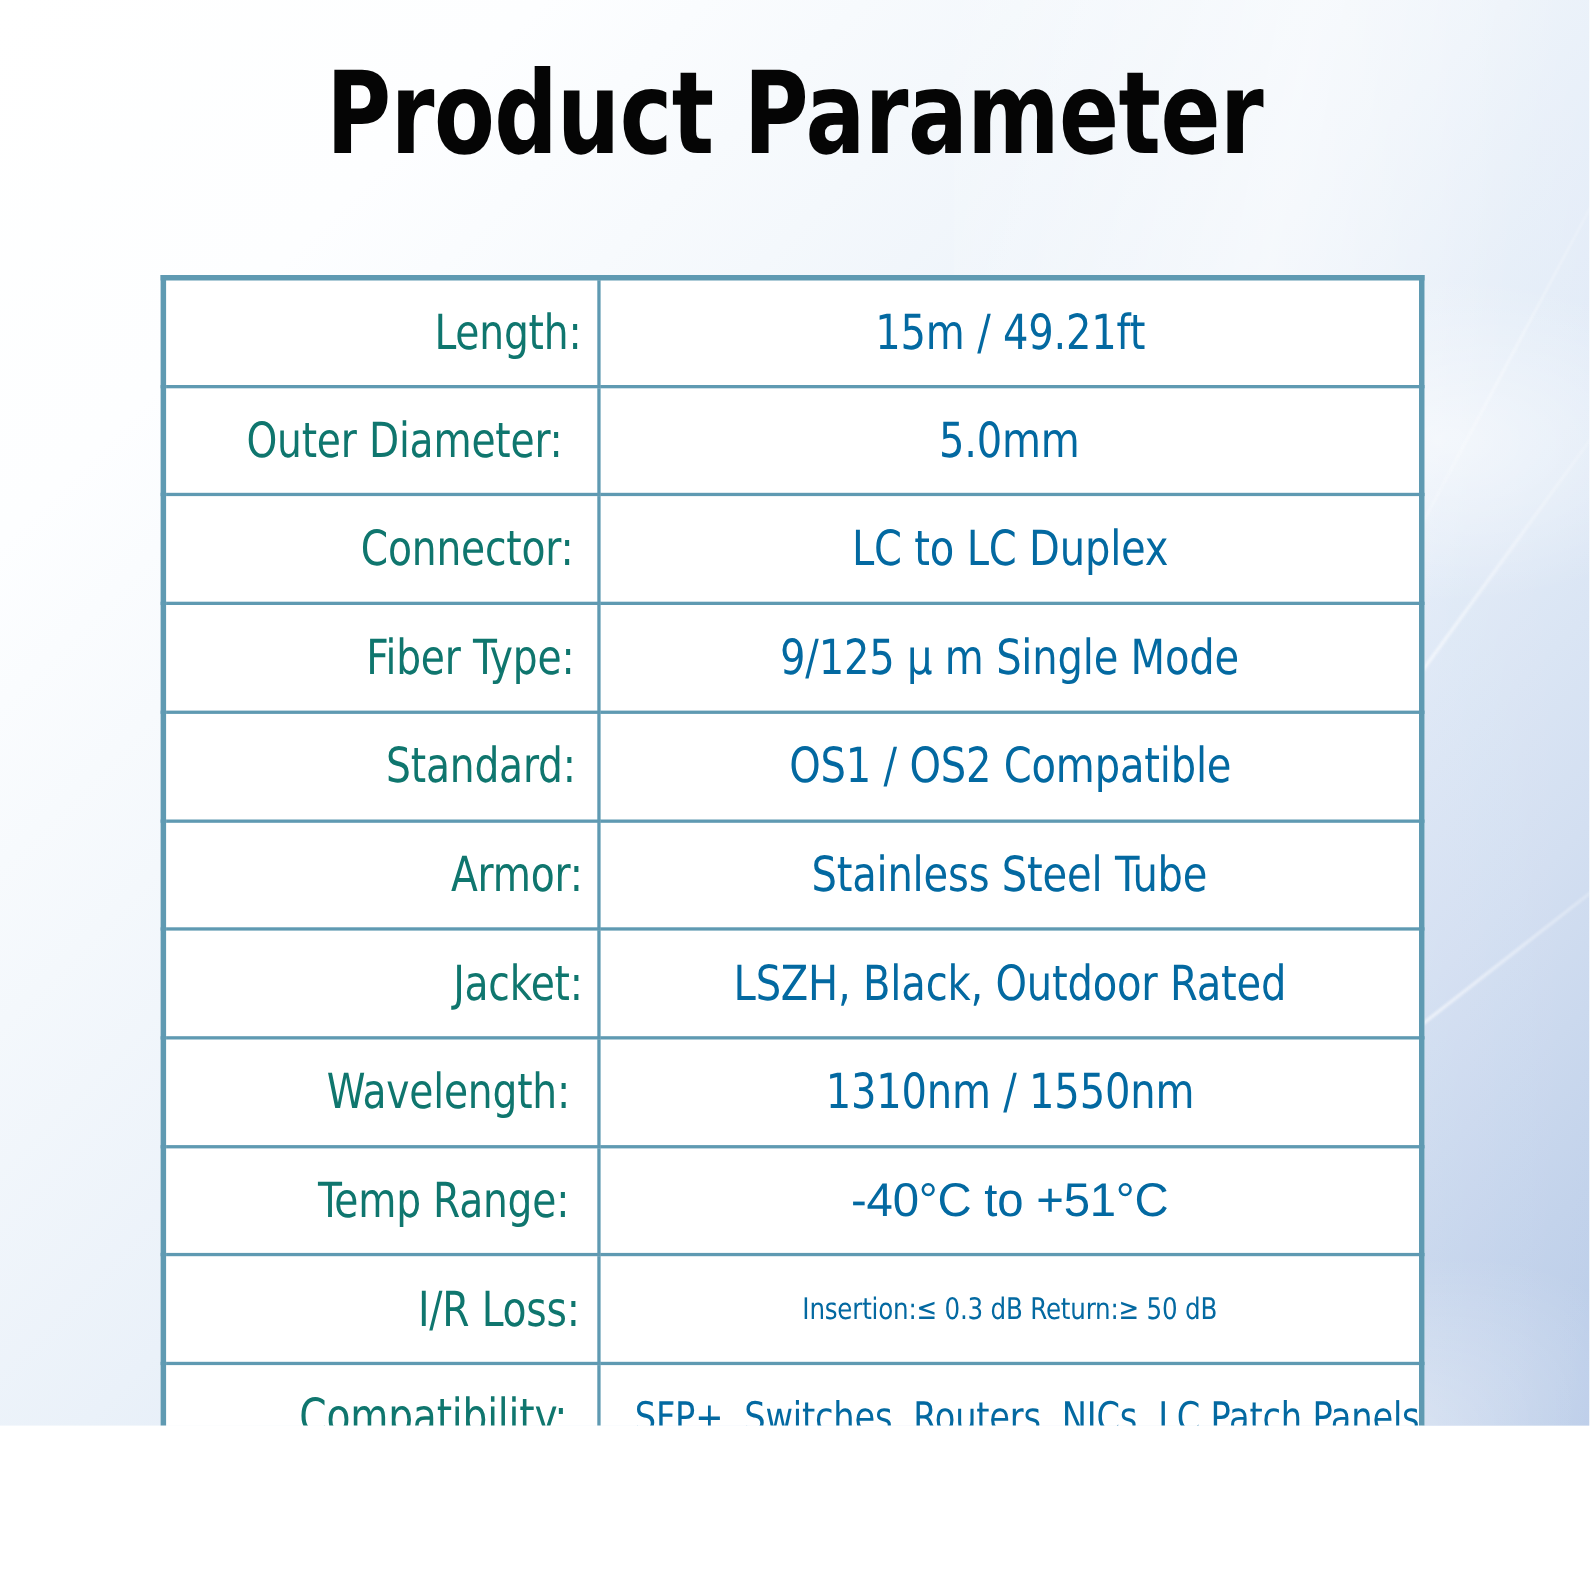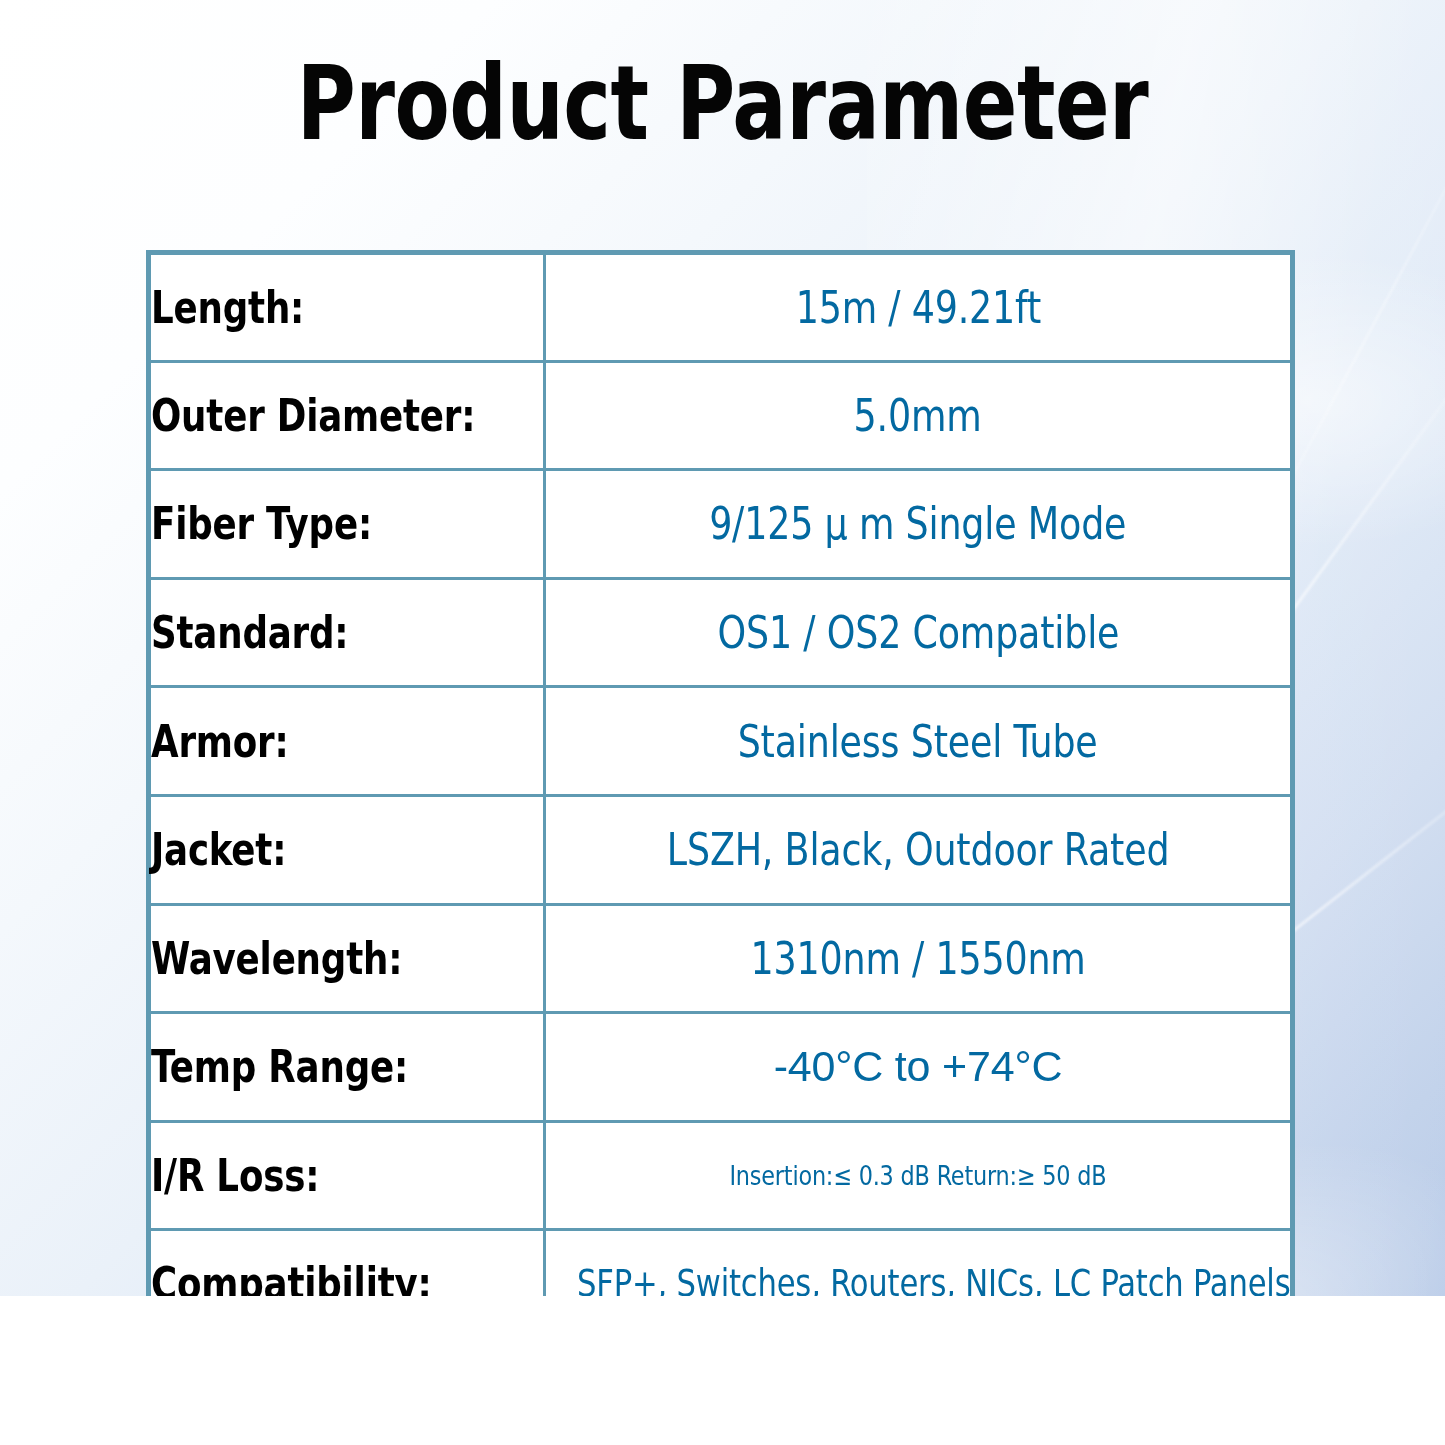--- a/index.html
+++ b/index.html
@@ -109,25 +109,25 @@
     border: 3px solid #5f9ab2;
     padding: 0;
     height: 90px;
     box-sizing: border-box;
     background: #ffffff;
     vertical-align: middle;
   }
   td.spec-label {
     width: 396px;
     padding-left: 36px;
-    text-align: left;
+    text-align: right;
     font-family: "DejaVu Sans Condensed", "Liberation Sans Narrow", "Liberation Sans", sans-serif;
-    font-weight: bold;
+    font-weight: normal;
     font-size: 44px;
-    color: #000000;
+    color: #0f766e;
     white-space: nowrap;
     letter-spacing: -0.2px;
   }
   td.spec-label span {
     display: inline-block;
     transform: scaleX(0.9);
     transform-origin: left center;
   }
   td.spec-value {
     text-align: center;
@@ -174,20 +174,24 @@
     <tbody>
         <tr>
           <td class="spec-label"><span>Length:</span></td>
           <td class="spec-value"><span>15m / 49.21ft</span></td>
         </tr>
         <tr>
           <td class="spec-label"><span>Outer Diameter:</span></td>
           <td class="spec-value"><span>5.0mm</span></td>
         </tr>
         <tr>
+          <td class="spec-label"><span>Connector:</span></td>
+          <td class="spec-value"><span>LC to LC Duplex</span></td>
+        </tr>
+        <tr>
           <td class="spec-label"><span>Fiber Type:</span></td>
           <td class="spec-value"><span>9/125 μ m Single Mode</span></td>
         </tr>
         <tr>
           <td class="spec-label"><span>Standard:</span></td>
           <td class="spec-value"><span>OS1 / OS2 Compatible</span></td>
         </tr>
         <tr>
           <td class="spec-label"><span>Armor:</span></td>
           <td class="spec-value"><span>Stainless Steel Tube</span></td>
@@ -195,21 +199,21 @@
         <tr>
           <td class="spec-label"><span>Jacket:</span></td>
           <td class="spec-value"><span>LSZH, Black, Outdoor Rated</span></td>
         </tr>
         <tr>
           <td class="spec-label"><span>Wavelength:</span></td>
           <td class="spec-value"><span>1310nm / 1550nm</span></td>
         </tr>
         <tr data-face="normal">
           <td class="spec-label"><span>Temp Range:</span></td>
-          <td class="spec-value"><span>-40°C  to +74°C</span></td>
+          <td class="spec-value"><span>-40°C  to +51°C</span></td>
         </tr>
         <tr data-size="sm">
           <td class="spec-label"><span>I/R Loss:</span></td>
           <td class="spec-value"><span>Insertion:≤ 0.3 dB Return:≥ 50 dB</span></td>
         </tr>
         <tr data-size="xs">
           <td class="spec-label"><span>Compatibility:</span></td>
           <td class="spec-value"><span>SFP+, Switches, Routers, NICs, LC Patch Panels</span></td>
         </tr>
       </tbody>

